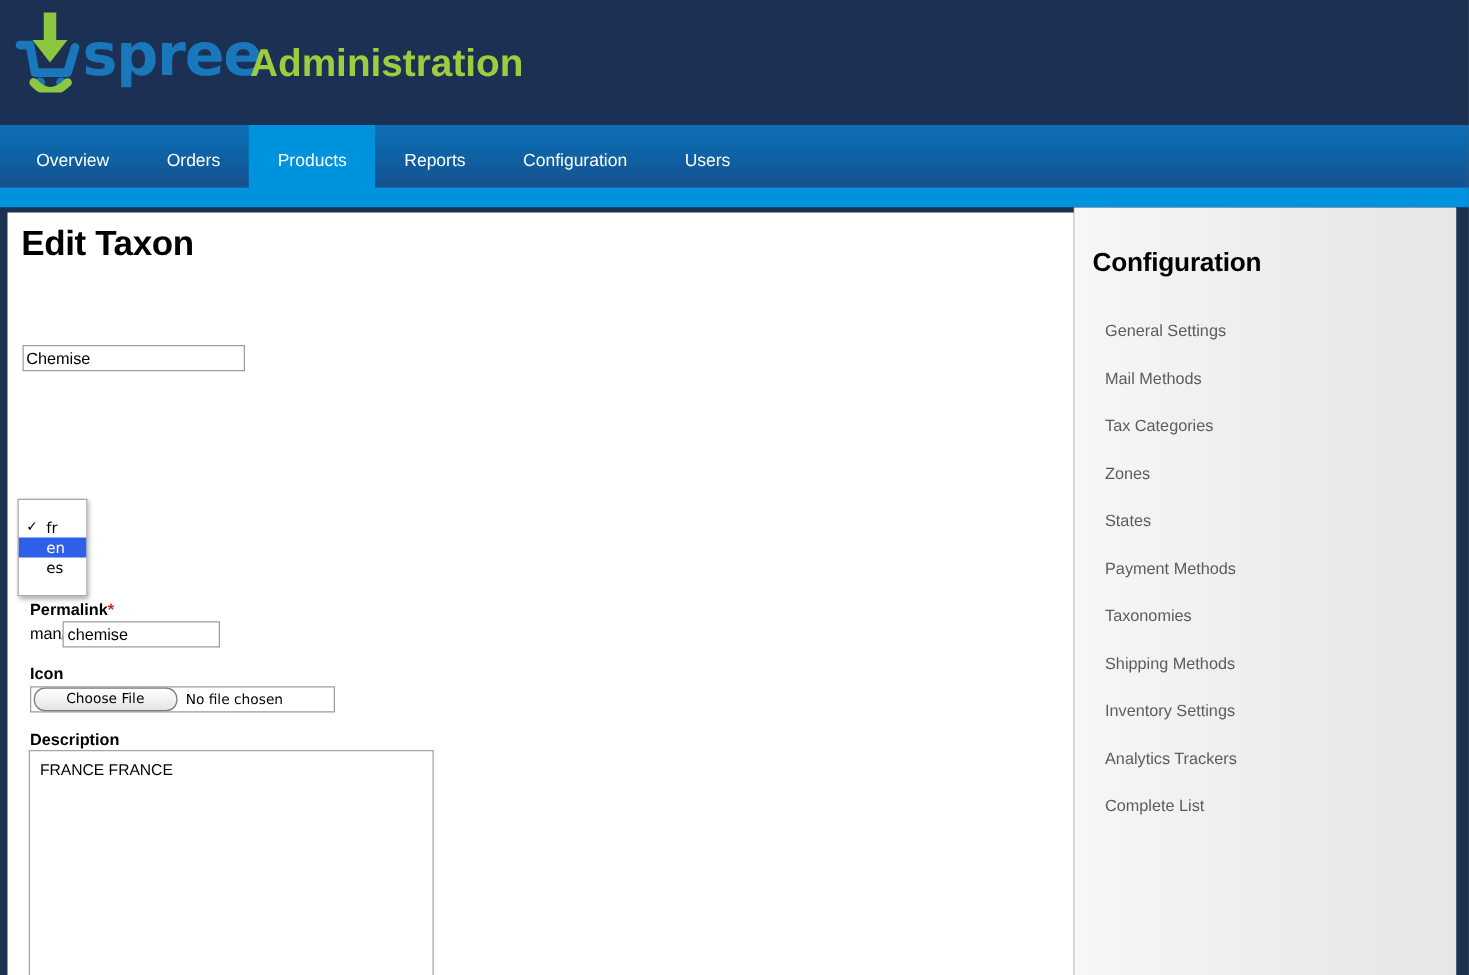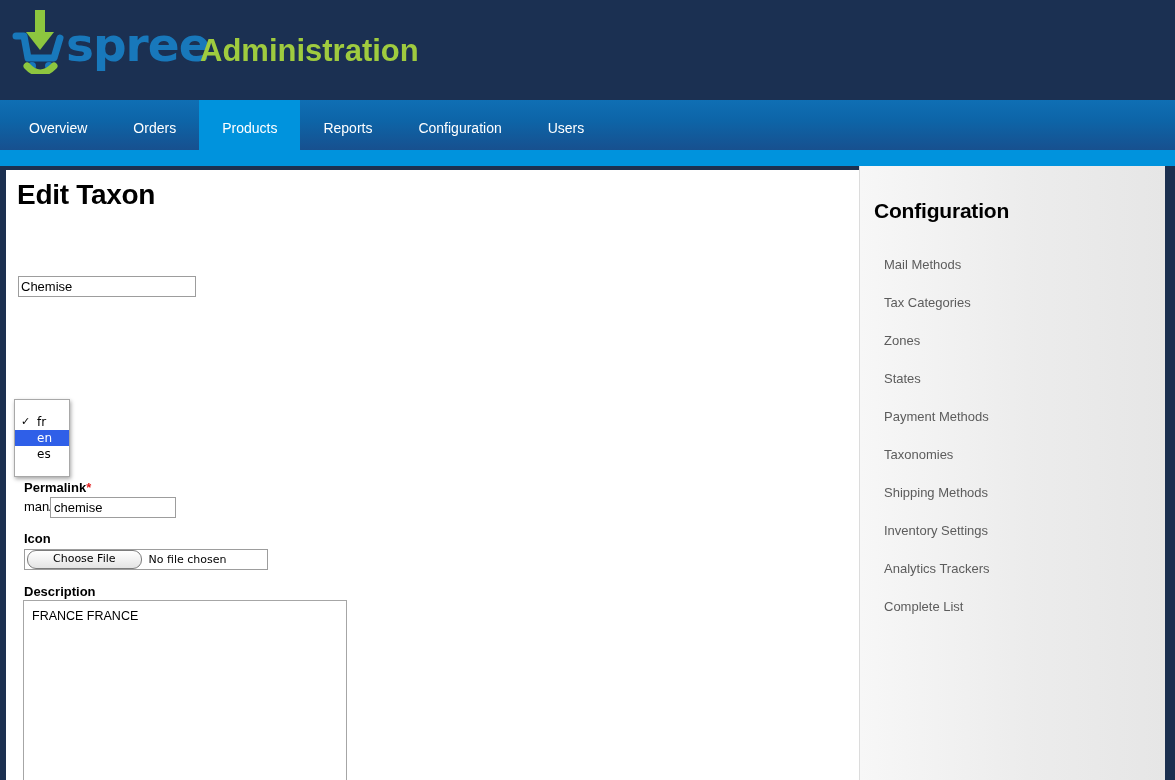--- a/index.html
+++ b/index.html
@@ -330,20 +330,21 @@
     </div>
 
     <div class="field-label desc-label">Description</div>
     <textarea class="desc-textarea" style="">FRANCE FRANCE</textarea>
 
   </div>
 
   <div class="sidebar">
     <div class="sidebar-title">Configuration</div>
     <div class="sidebar-list">
+      <div class="sidebar-item">General Settings</div>
       <div class="sidebar-item">Mail Methods</div>
       <div class="sidebar-item">Tax Categories</div>
       <div class="sidebar-item">Zones</div>
       <div class="sidebar-item">States</div>
       <div class="sidebar-item">Payment Methods</div>
       <div class="sidebar-item">Taxonomies</div>
       <div class="sidebar-item">Shipping Methods</div>
       <div class="sidebar-item">Inventory Settings</div>
       <div class="sidebar-item">Analytics Trackers</div>
       <div class="sidebar-item">Complete List</div>

